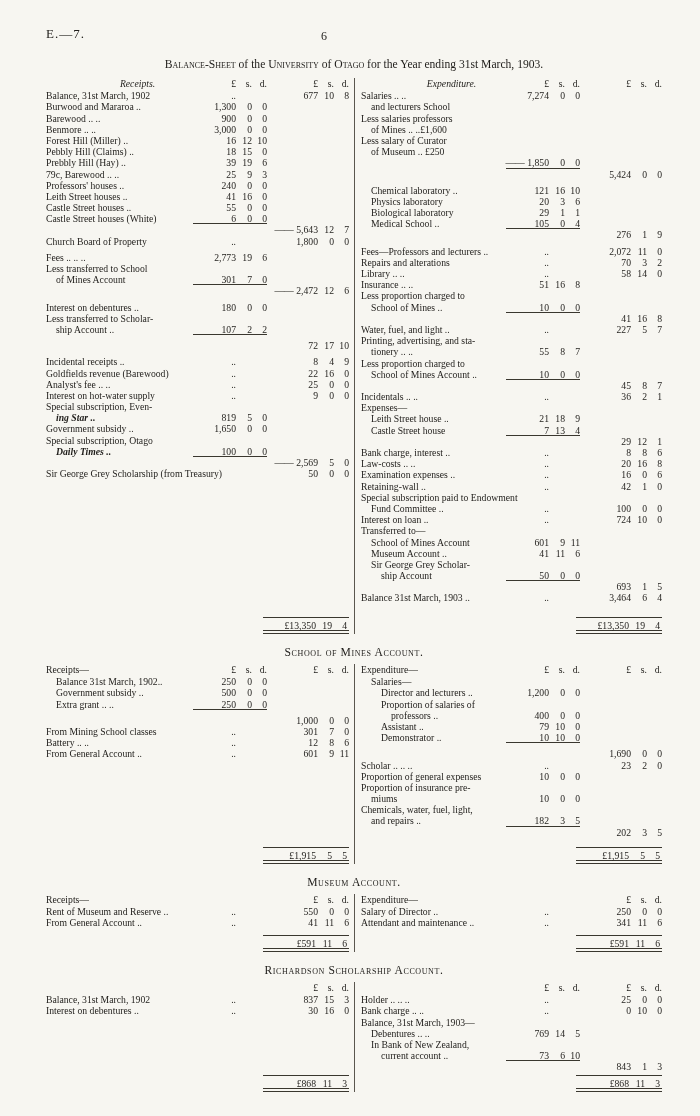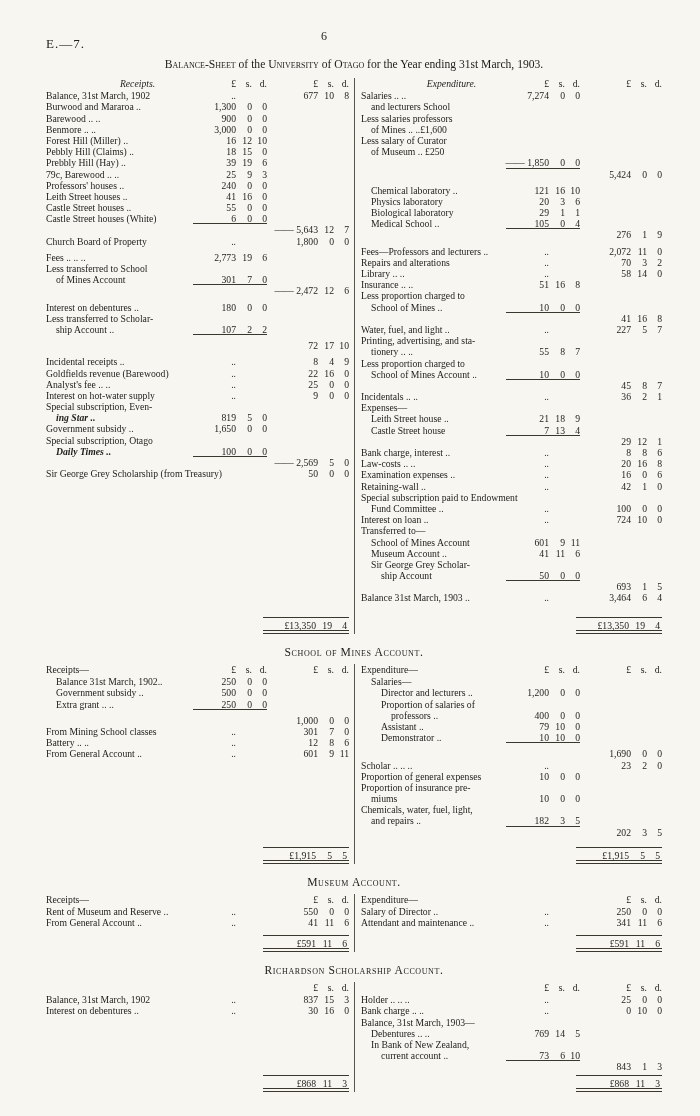--- a/index.html
+++ b/index.html
@@ -9,21 +9,21 @@
     font-family:"Liberation Serif","DejaVu Serif",serif;
     color:#1f1d1a;
   }
   .page {
     width:700px; height:1116px;
     background:#f7f6f1;
     padding:26px 38px 20px 46px;
     position:relative; overflow:hidden;
   }
   .pagehead { position:relative; height:24px; }
-  .docref { position:absolute; left:0; top:10px; font-size:13px; letter-spacing:1px; }
+  .docref { position:absolute; left:0; top:0; font-size:13px; letter-spacing:1px; }
   .pageno { position:absolute; left:0; right:60px; top:3px; text-align:center; font-size:12px; }
 
   .main-title { text-align:center; font-size:11.6px; margin:8px 0 7px; white-space:nowrap; }
   .sc { font-variant:small-caps; }
 
   .sec-title {
     text-align:center; font-variant:small-caps;
     font-size:11.6px; letter-spacing:0.6px;
     margin:12px 0 5px;
   }

